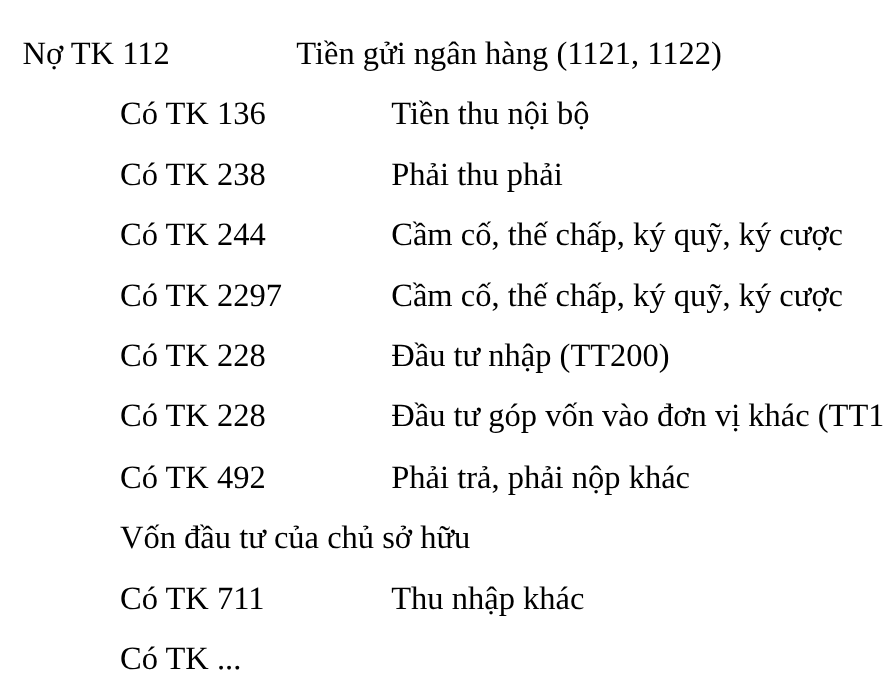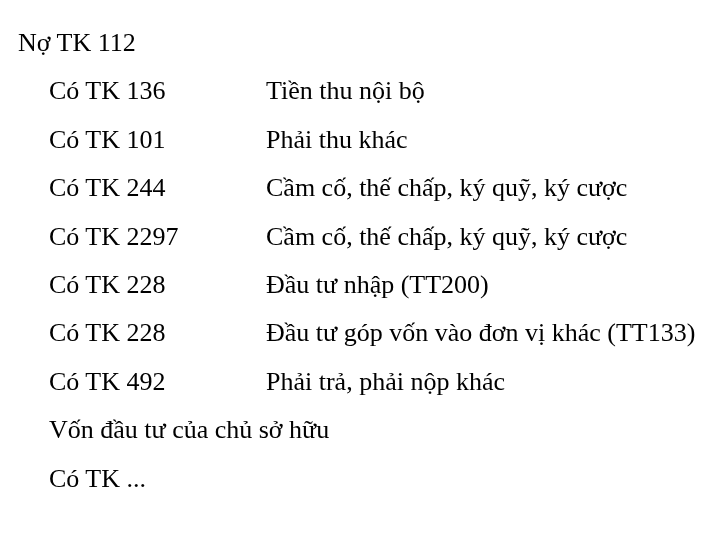--- a/index.html
+++ b/index.html
@@ -32,40 +32,41 @@
   .row .acct {
     flex: none;
     white-space: nowrap;
   }
   .row .desc {
     flex: none;
     white-space: nowrap;
   }
   .row.debit { padding-left: 18px; }
   .row.debit .acct { width: 219px; }   
-  .row.credit { padding-left: 49px; }
+  .row.credit { padding-left: 96px; }
   .row.credit .acct { width: 217px; }  
 </style>
 </head>
 <body style="background: rgb(255, 255, 255); color: rgb(0, 0, 0);">
 
 <div class="page">
 
   <div class="row debit">
     <span class="acct">Nợ TK 112</span>
+    <span class="desc">Tiền gửi ngân hàng (1121, 1122)</span>
   </div>
 
   <div class="row credit">
     <span class="acct">Có TK 136</span>
     <span class="desc">Tiền thu nội bộ</span>
   </div>
 
   <div class="row credit">
-    <span class="acct">Có TK 101</span>
-    <span class="desc">Phải thu khác</span>
+    <span class="acct">Có TK 238</span>
+    <span class="desc">Phải thu phải</span>
   </div>
 
   <div class="row credit">
     <span class="acct">Có TK 244</span>
     <span class="desc">Cầm cố, thế chấp, ký quỹ, ký cược</span>
   </div>
 
   <div class="row credit">
     <span class="acct">Có TK 2297</span>
     <span class="desc">Cầm cố, thế chấp, ký quỹ, ký cược</span>
@@ -83,19 +84,23 @@
 
   <div class="row credit">
     <span class="acct">Có TK 492</span>
     <span class="desc">Phải trả, phải nộp khác</span>
   </div>
 
   <div class="row credit">
     <span class="desc">Vốn đầu tư của chủ sở hữu</span>
   </div>
 
+  <div class="row credit">
+    <span class="acct">Có TK 711</span>
+    <span class="desc">Thu nhập khác</span>
+  </div>
 
   <div class="row credit">
     <span class="acct">Có TK ...</span>
     <span class="desc"></span>
   </div>
 
 </div>
 
 </body></html>

